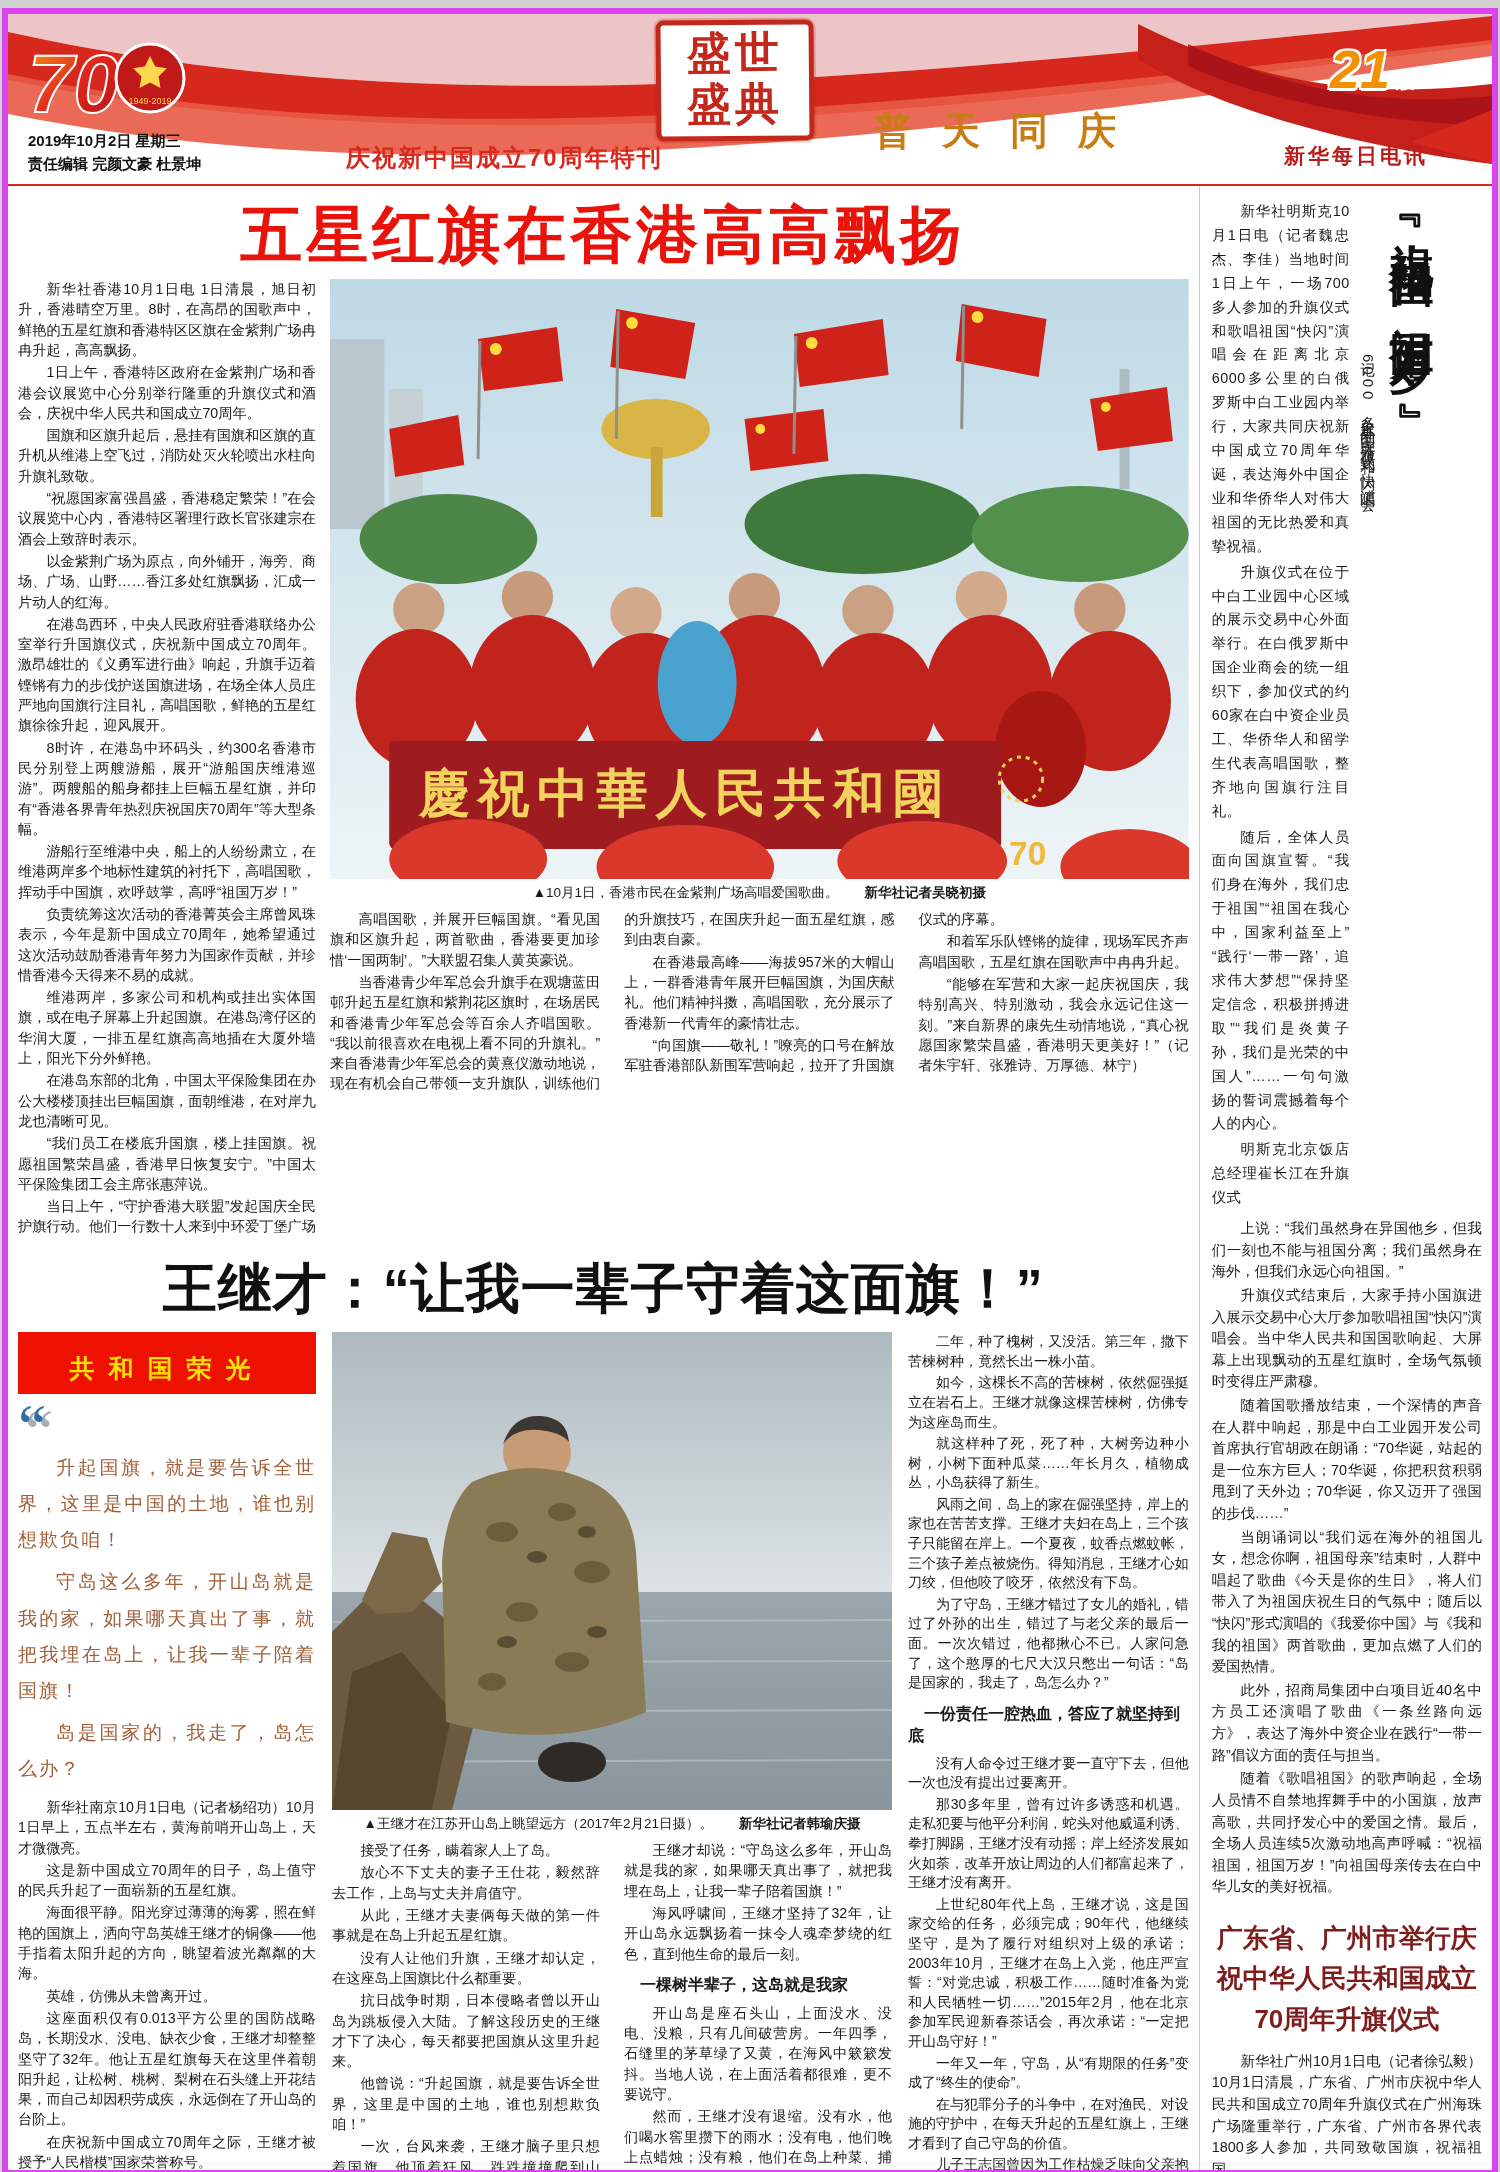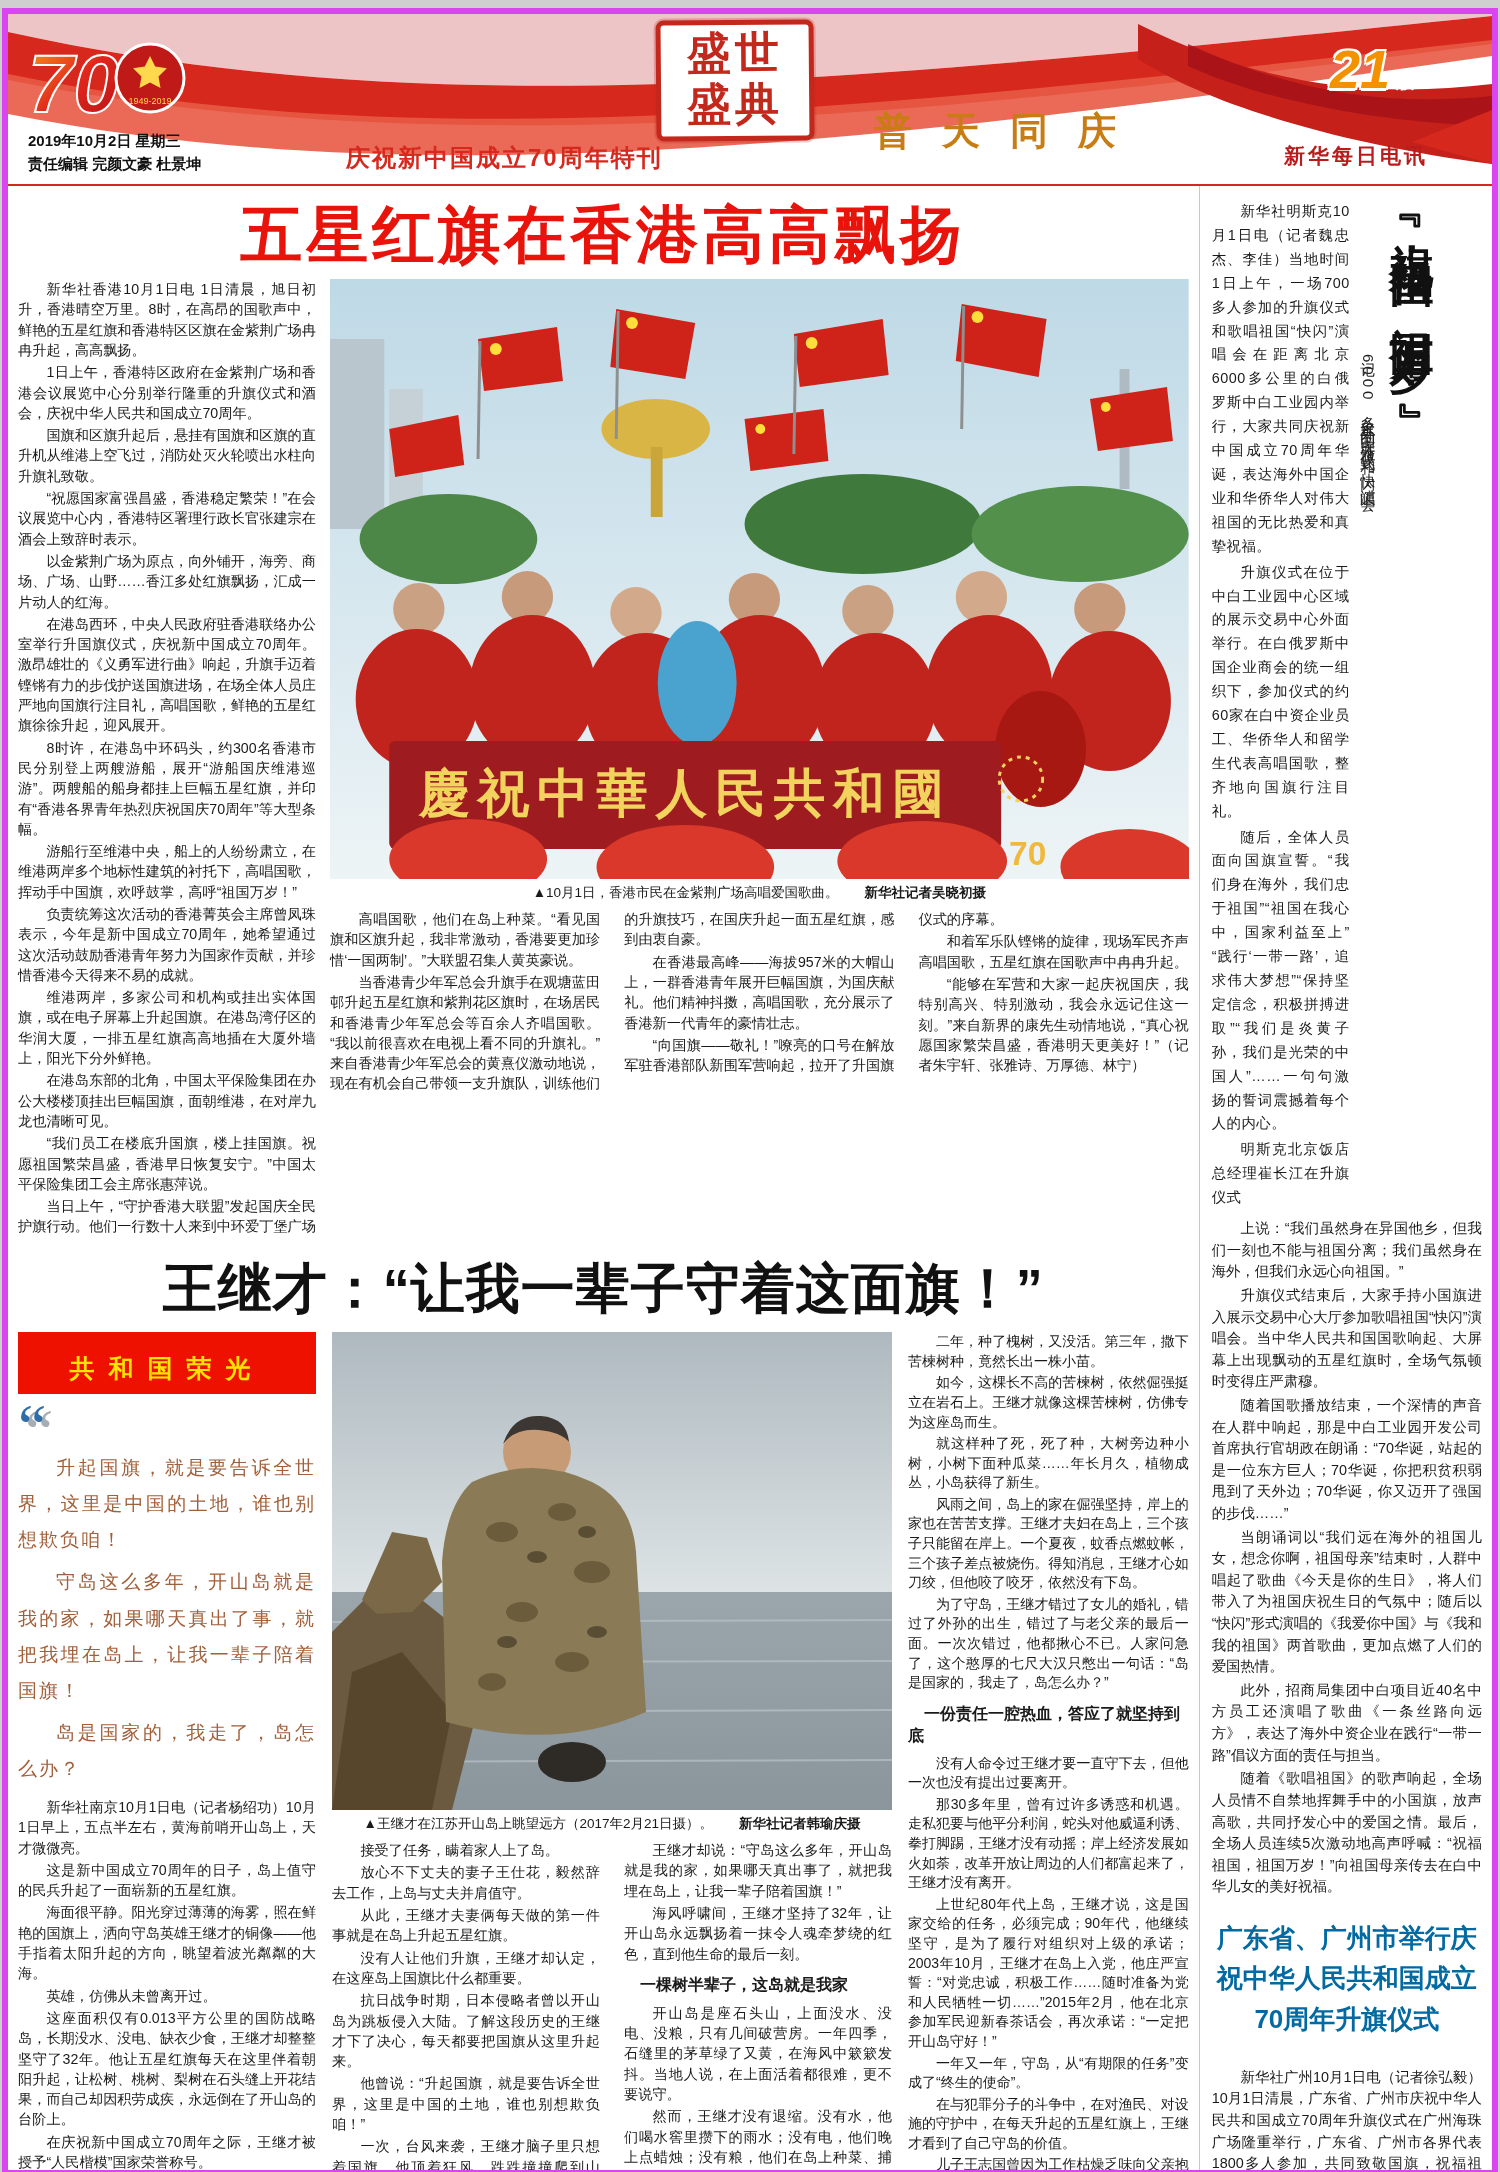--- a/index.html
+++ b/index.html
@@ -53,21 +53,21 @@
   .c3{flex:1;min-width:0;font-size:14px;line-height:1.4;}
   .subhead-left{font-size:16px;font-weight:900;margin:10px 0 6px;text-indent:1em;}
 
   
   .minsk-top{display:flex;gap:8px;margin-top:14px;}
   .minsk-col{width:138px;flex:none;font-size:14.4px;line-height:1.66;letter-spacing:0.5px;}
   .minsk-col p{margin-bottom:2px;}
   .v-sub{writing-mode:vertical-rl;font-size:15px;letter-spacing:4px;line-height:1.4;padding-top:150px;height:680px;color:#222;}
   .v-head{writing-mode:vertical-rl;font-family:"Liberation Serif",serif;font-size:44px;font-weight:900;letter-spacing:8px;line-height:1.12;height:860px;color:#111;}
   .minsk-tail{font-size:14.4px;line-height:1.5;margin-top:6px;}
-  .gd-head{font-size:26px;font-weight:900;text-align:center;line-height:1.55;margin:20px 4px 28px;color:#0369a1;}
+  .gd-head{font-size:26px;font-weight:900;text-align:center;line-height:1.55;margin:20px 4px 12px;color:#7f1d1d;}
   .gd-body{font-size:14.4px;line-height:1.5;}
 </style>
 </head>
 <body>
 
 <div class="page">
 
   <header>
     <svg class="swoosh" viewBox="0 0 1484 170" preserveAspectRatio="none">
       <path d="M0,18 C420,110 820,70 1484,2 L1484,30 C900,105 420,150 0,66 Z" fill="#d7281d"></path>
@@ -203,21 +203,21 @@
                 <ellipse cx="140" cy="580" rx="80" ry="40"></ellipse>
                   <ellipse cx="360" cy="588" rx="90" ry="42"></ellipse>
                   <ellipse cx="600" cy="582" rx="86" ry="40"></ellipse>
                   <ellipse cx="810" cy="588" rx="70" ry="38"></ellipse>
               </g>
             </svg>
             <div class="caption">
               <span>▲10月1日，香港市民在金紫荆广场高唱爱国歌曲。</span><span class="credit">新华社记者吴晓初摄</span>
             </div>
             <div class="a1-cols body-text">
-                <p>高唱国歌，他们在岛上种菜。“看见国旗和区旗升起，我非常激动，香港要更加珍惜‘一国两制’。”大联盟召集人黄英豪说。</p>
+                <p>高唱国歌，并展开巨幅国旗。“看见国旗和区旗升起，两首歌曲，香港要更加珍惜‘一国两制’。”大联盟召集人黄英豪说。</p>
                 <p>当香港青少年军总会升旗手在观塘蓝田邨升起五星红旗和紫荆花区旗时，在场居民和香港青少年军总会等百余人齐唱国歌。“我以前很喜欢在电视上看不同的升旗礼。”来自香港青少年军总会的黄熹仪激动地说，现在有机会自己带领一支升旗队，训练他们的升旗技巧，在国庆升起一面五星红旗，感到由衷自豪。</p>
                 <p>在香港最高峰——海拔957米的大帽山上，一群香港青年展开巨幅国旗，为国庆献礼。他们精神抖擞，高唱国歌，充分展示了香港新一代青年的豪情壮志。</p>
                 <p>“向国旗——敬礼！”嘹亮的口号在解放军驻香港部队新围军营响起，拉开了升国旗仪式的序幕。</p>
                 <p>和着军乐队铿锵的旋律，现场军民齐声高唱国歌，五星红旗在国歌声中冉冉升起。</p>
                 <p>“能够在军营和大家一起庆祝国庆，我特别高兴、特别激动，我会永远记住这一刻。”来自新界的康先生动情地说，“真心祝愿国家繁荣昌盛，香港明天更美好！”（记者朱宇轩、张雅诗、万厚德、林宁）</p>
               </div>
           </div>
         </div>
       </section>
 

